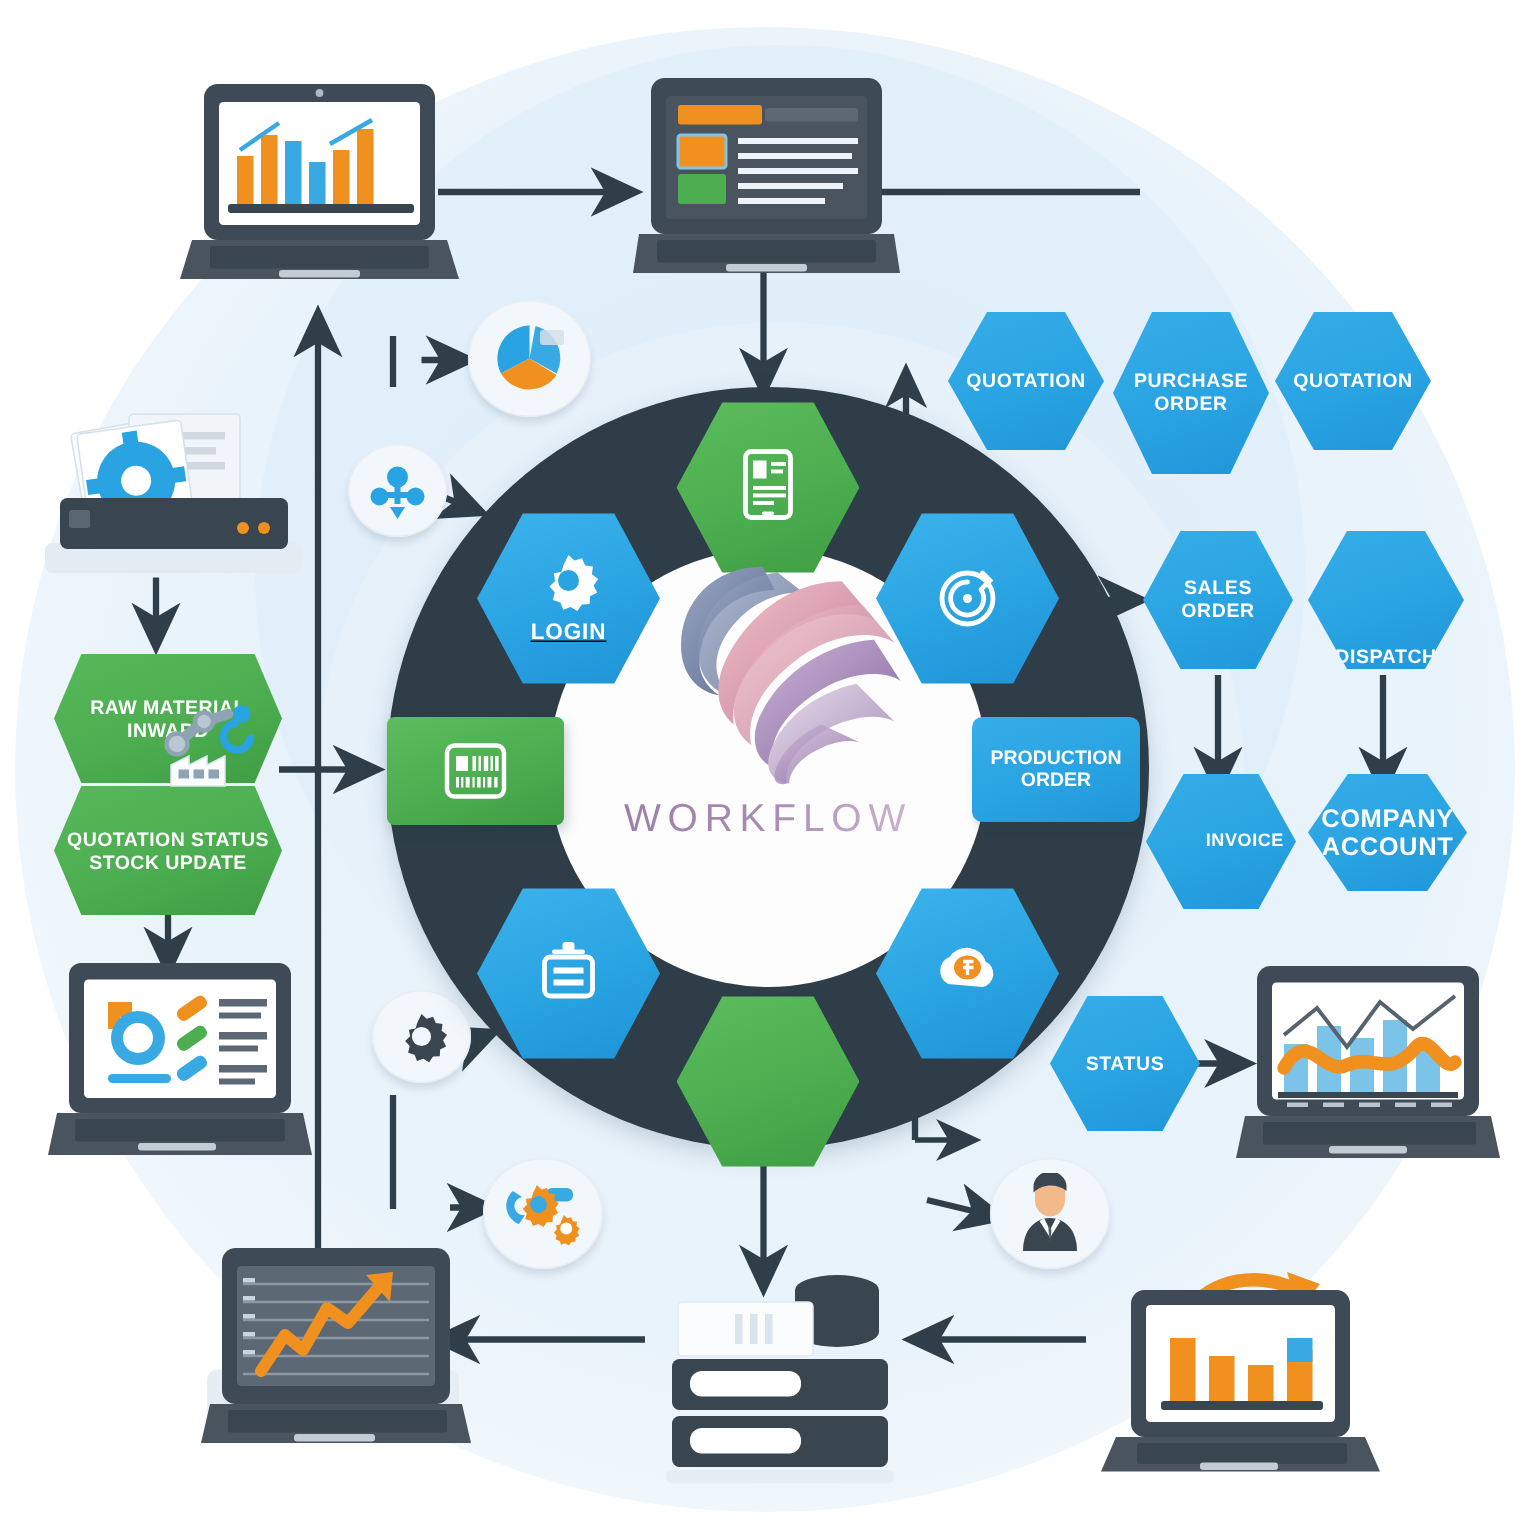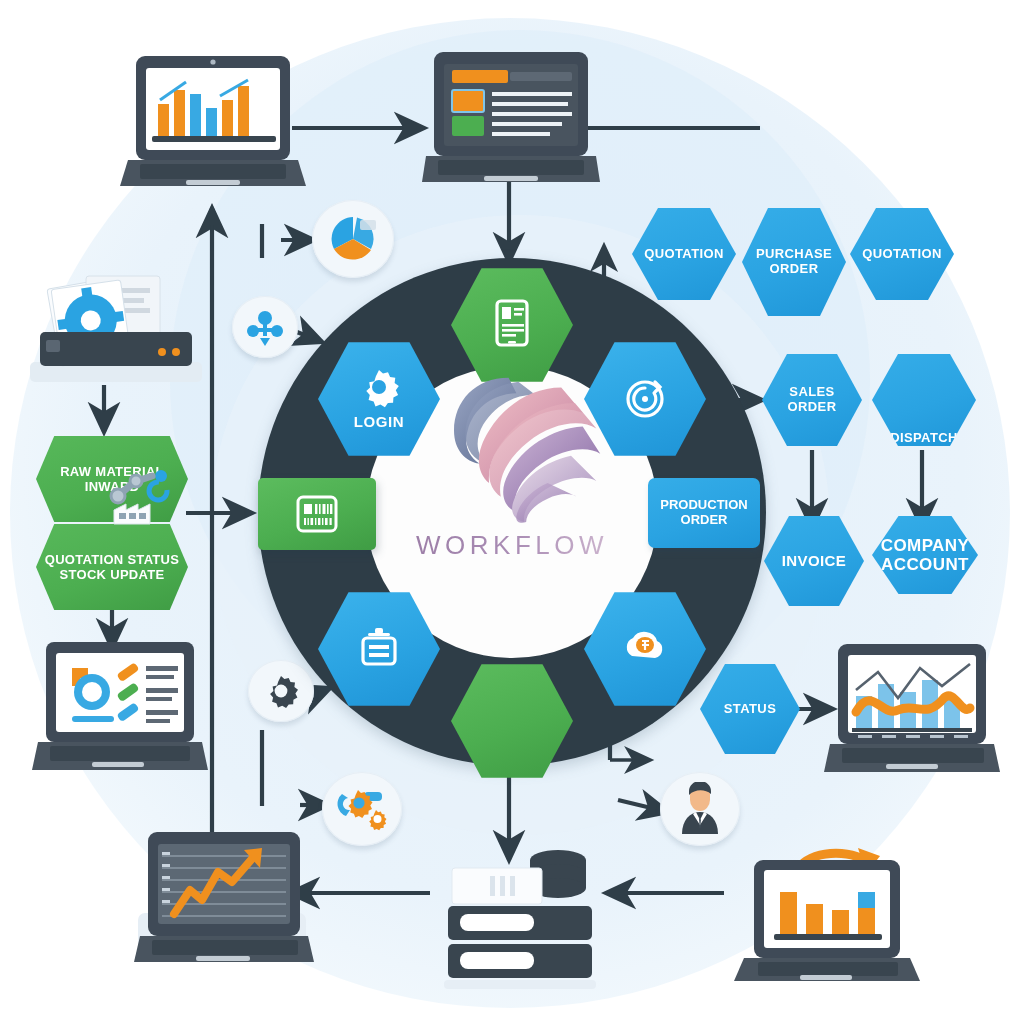--- a/index.html
+++ b/index.html
@@ -41,21 +41,21 @@
   .ringdisc{position:absolute;inset:0;border-radius:50%;
             background:#2e3d47;
             filter:drop-shadow(0 5px 7px rgba(40,70,95,.2));}
   .ringhole{position:absolute;left:108px;top:108px;width:292px;height:292px;
             border-radius:50%;background:#fdfdfd;}
 
   
   .petal{position:absolute;width:122px;height:118px;
          display:flex;flex-direction:column;align-items:center;justify-content:center;
          clip-path:polygon(25% 2%,75% 2%,100% 50%,75% 98%,25% 98%,0% 50%);
-         filter:drop-shadow(2px 4px 4px rgba(30,55,75,.25));}
+         filter:drop-shadow(2px 4px 4px rgba(30,55,75,.25));text-decoration:underline;}
   .petal.blue{background:linear-gradient(160deg,#3cb3ec 0%,#2aa3e2 55%,#1e93d6 100%);}
   .petal.green{background:linear-gradient(160deg,#5cbc5e 0%,#4cae50 55%,#3f9c44 100%);}
   .petal .ptxt{color:#fff;font-weight:bold;font-size:15px;letter-spacing:.6px;margin-top:3px;}
 
   
   #logo{position:absolute;left:378px;top:366px;width:268px;height:268px;
         display:flex;flex-direction:column;align-items:center;}
   #logo .mark{width:195px;height:160px;}
   #logo .t1{font-size:27px;letter-spacing:4.5px;font-weight:normal;margin-top:-6px;
             background:linear-gradient(90deg,#5b5f87 0%,#7d6f96 42%,#c99bb0 72%,#efe6ee 100%);
@@ -566,21 +566,21 @@
     <span class="lbl">QUOTATION</span>
   </div>
 
   <div class="hex blue" style="left:762px;top:354px;width:100px;height:92px;font-size:13px;">
     <span class="lbl">SALES ORDER</span>
   </div>
   <div class="hex blue" style="left:872px;top:354px;width:104px;height:92px;font-size:13px;align-items:flex-end;">
     <span class="lbl">DISPATCH</span>
   </div>
 
-  <div class="hex blue" style="left:764px;top:516px;width:100px;height:90px;font-size:15px;">
+  <div class="hex blue" style="left:764px;top:516px;width:100px;height:90px;font-size:12px;justify-content:flex-end;">
     <span class="lbl">INVOICE</span>
   </div>
   <div class="hex blue" style="left:872px;top:516px;width:106px;height:78px;font-size:17px;">
     <span class="lbl">COMPANY ACCOUNT</span>
   </div>
 
   <div class="hex blue" style="left:700px;top:664px;width:100px;height:90px;font-size:13px;">
     <span class="lbl">STATUS</span>
   </div>
 

